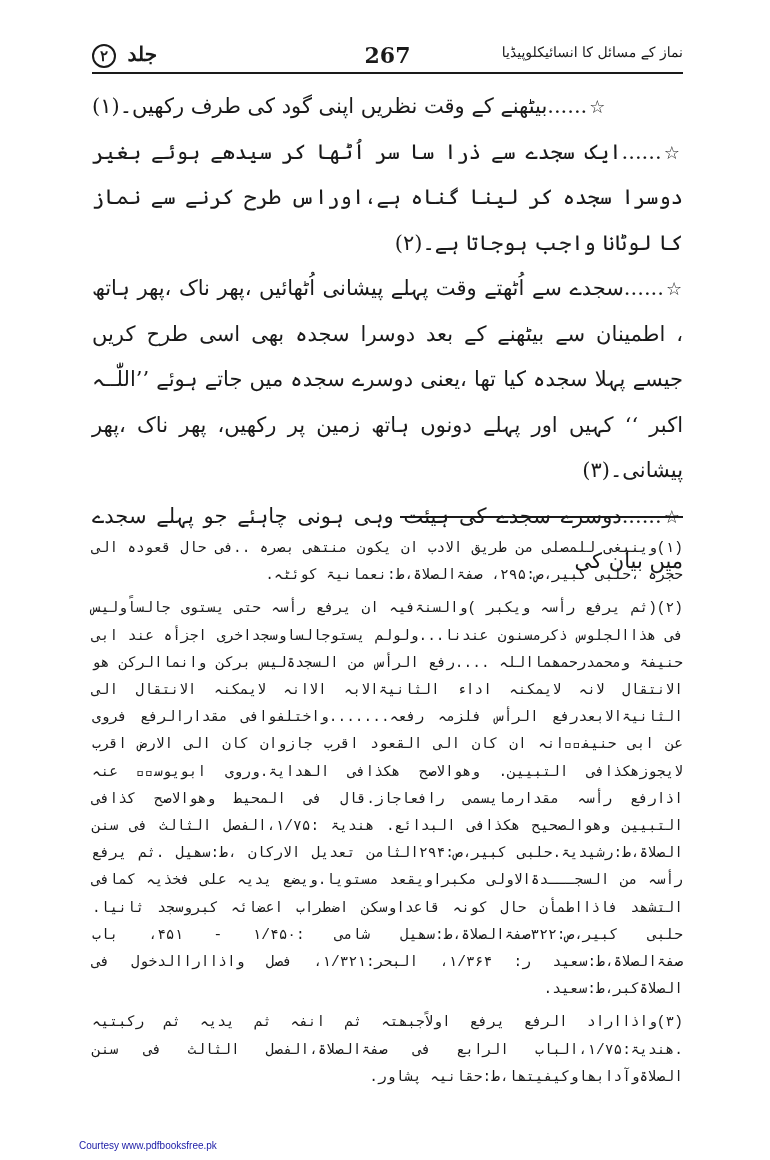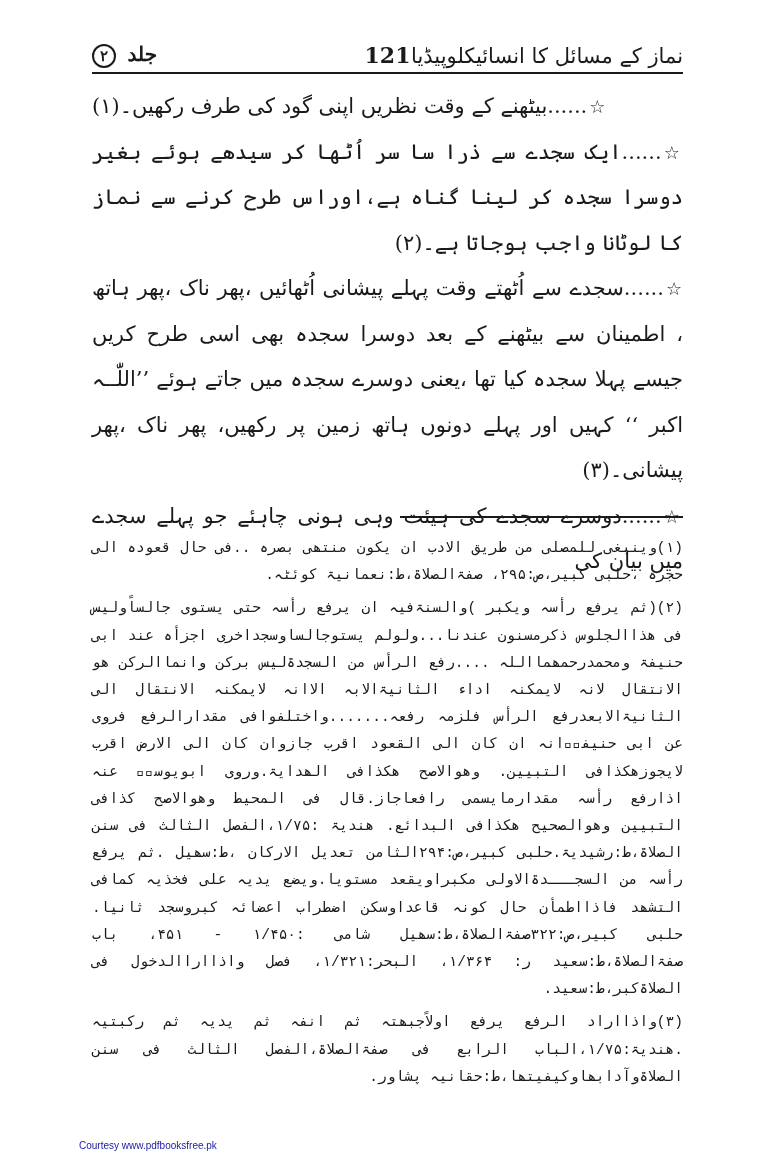--- a/index.html
+++ b/index.html
@@ -1,19 +1,19 @@
 <!DOCTYPE html>
 <html><head>
   <meta charset="utf-8">
   <style>
     html, body { margin: 0; padding: 0; background: #ffffff; }
     body { width: 770px; height: 1160px; position: relative; overflow: hidden; color: #1a1a1a; }
     .page { position: absolute; left: 0; top: 0; width: 770px; height: 1160px; }
     .header { position: absolute; left: 92px; top: 40px; width: 591px; height: 32px; direction: rtl; }
-    .header .book-title { position: absolute; right: 0; top: 4px; font-family: "DejaVu Serif", serif; font-size: 21px; }
+    .header .book-title { position: absolute; right: 0; top: 4px; font-family: "DejaVu Serif", serif; font-size: 14px; }
     .header .page-number { position: absolute; left: 0; right: 0; top: 2px; text-align: center; font-family: "DejaVu Serif", serif; font-size: 22px; font-weight: bold; }
     .header .volume { position: absolute; left: 0; top: 2px; font-family: Liberation Sans, sans-serif; font-size: 20px; font-weight: bold; direction: rtl; }
     .header .volume .vol-num { display: inline-block; width: 20px; height: 20px; border: 2px solid #1a1a1a; border-radius: 50%; text-align: center; line-height: 20px; font-size: 15px; margin-right: 6px; vertical-align: middle; }
     .header-rule { position: absolute; left: 92px; top: 72px; width: 591px; height: 0; border-top: 2px solid #1a1a1a; }
 
     .body-text { position: absolute; left: 92px; top: 84px; width: 591px; direction: rtl; text-align: justify; font-family: "DejaVu Serif", serif; font-size: 21px; line-height: 45.5px; }
     .body-text p { margin: 0; }
     .body-text .centered { text-align: left; }
     .star { font-family: "DejaVu Sans", sans-serif; font-size: 18px; margin-left: 2px; }
 
@@ -24,21 +24,21 @@
 
     .courtesy { position: absolute; left: 79px; top: 1140px; font-family: "Liberation Sans", sans-serif; font-size: 10px; color: #1a1aa6; }
   </style>
 </head>
 <body>
 
 <div class="page">
 
   <div class="header">
     <span class="book-title">نماز کے مسائل کا انسائیکلوپیڈیا</span>
-    <span class="page-number">121</span>
+    <span class="page-number">267</span>
     <span class="volume">
       <span>جلد</span>
       <span class="vol-num">۲</span>
     </span>
   </div>
   <div class="header-rule"></div>
 
   <div class="body-text">
     <p class="centered">
       <span class="star">☆</span><span>......بیٹھنے کے وقت نظریں اپنی گود کی طرف رکھیں۔(۱)</span>

